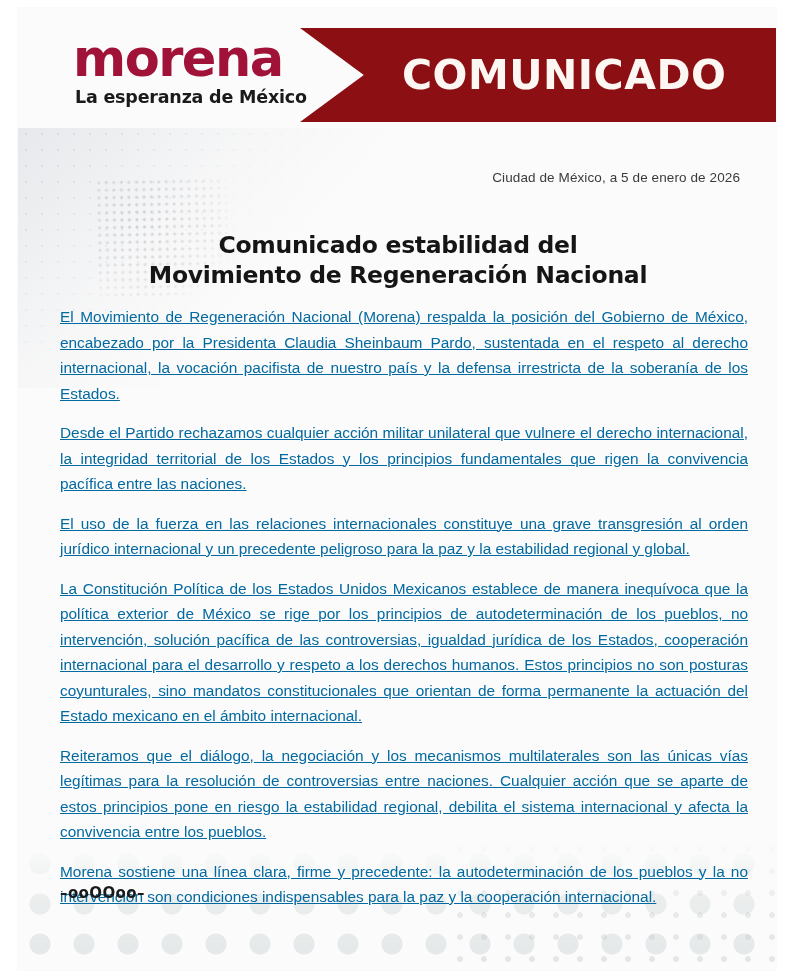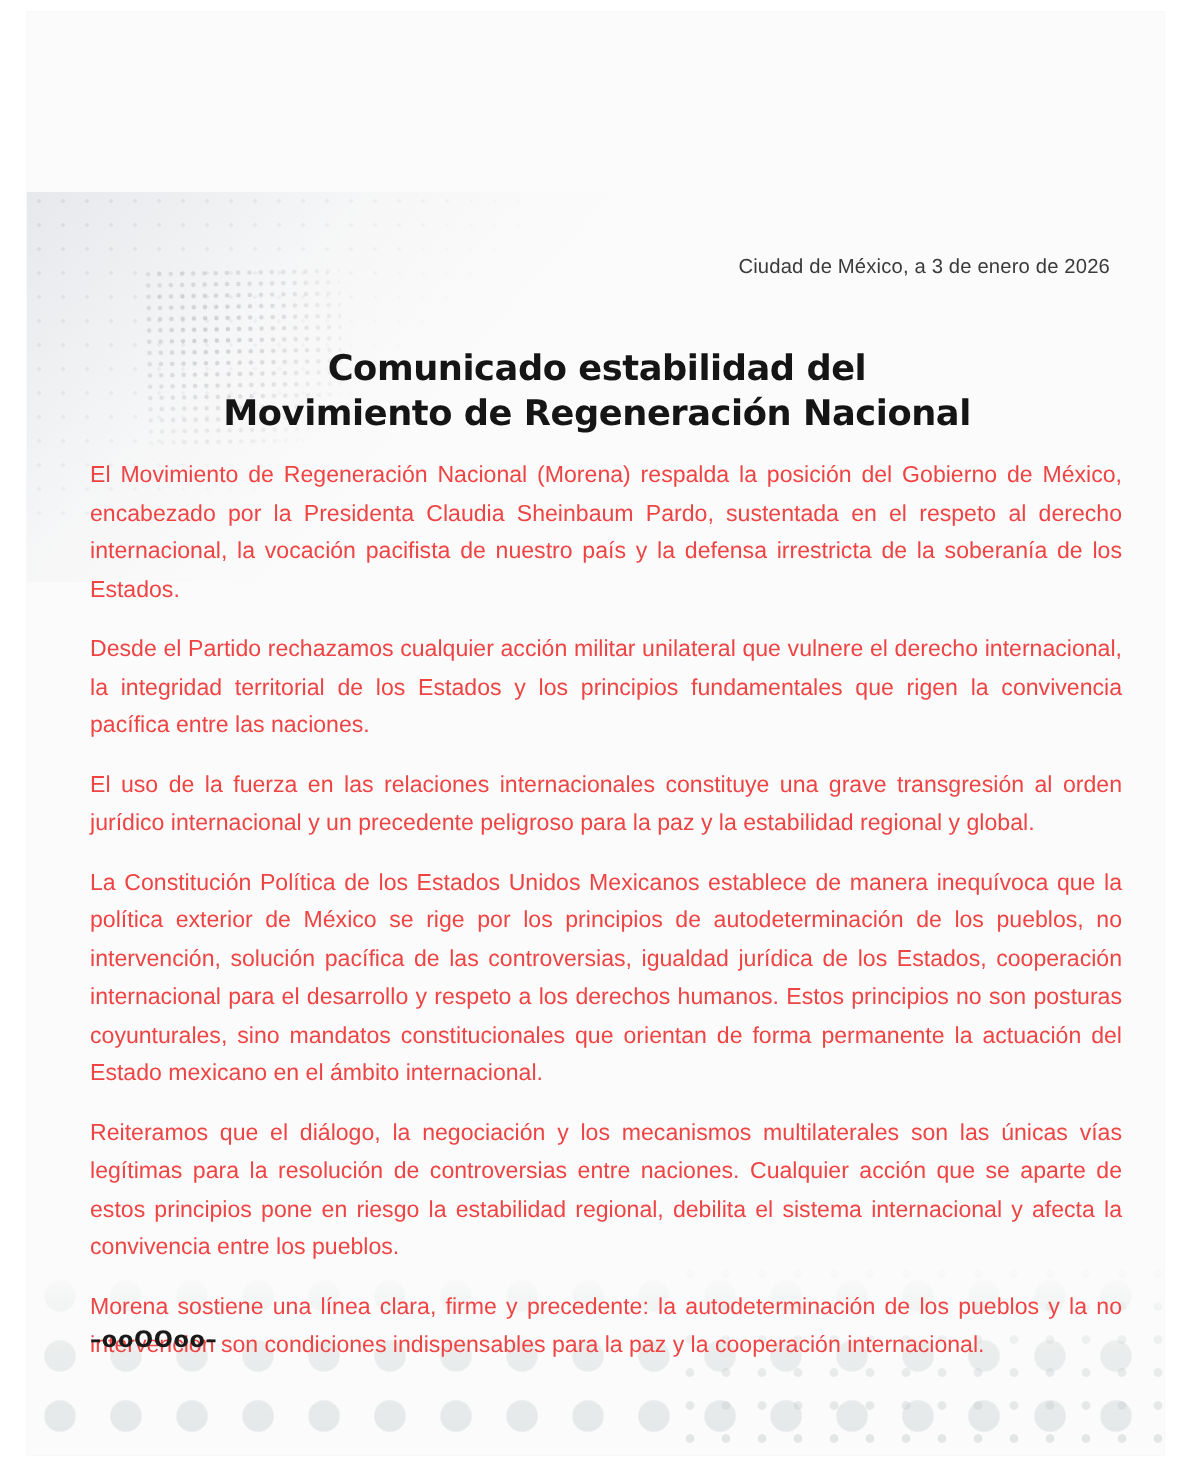--- a/index.html
+++ b/index.html
@@ -193,23 +193,24 @@
   .doc-title span { display: block; }
 
   
   .body-copy {
     position: absolute;
     left: 42px;
     top: 296px;
     width: 688px;
     font-size: 15.4px;
     line-height: 25.5px;
-    color: #ef4444;
+    color: #0369a1;
     text-align: justify;
     text-justify: inter-word;
+    text-decoration: underline;
   }
   .body-copy p {
     margin: 0 0 14px 0;
   }
   .body-copy p:last-of-type { margin-bottom: 0; }
 
   .ornament {
     position: absolute;
     left: 42px;
     top: 876px;
@@ -231,23 +232,35 @@
   <div class="edge-right"></div>
 
   <div class="sheet">
 
     <div class="diag-wash"></div>
     <div class="dots dots-top"></div>
     <div class="dots dots-top-dense"></div>
     <div class="dots dots-bottom"></div>
     <div class="dots dots-bottom-small"></div>
 
+    <div class="header">
+
+      <div class="logo-block">
+        <div class="logo-word">morena</div>
+        <div class="logo-tagline">La esperanza de México</div>
+      </div>
+
+      <div class="banner">
+        <div class="banner-text">COMUNICADO</div>
+      </div>
+
+    </div>
 
     <div class="meta">
-      <div>Ciudad de México, a 3 de enero de 2026</div>
+      <div>Ciudad de México, a 5 de enero de 2026</div>
     </div>
 
     <div class="doc-title">
       <span>Comunicado estabilidad del</span>
       <span>Movimiento de Regeneración Nacional</span>
     </div>
 
     <div class="body-copy" id="body-copy">
         <p>El Movimiento de Regeneración Nacional (Morena) respalda la posición del Gobierno de México, encabezado por la Presidenta Claudia Sheinbaum Pardo, sustentada en el respeto al derecho internacional, la vocación pacifista de nuestro país y la defensa irrestricta de la soberanía de los Estados.</p>
         <p>Desde el Partido rechazamos cualquier acción militar unilateral que vulnere el derecho internacional, la integridad territorial de los Estados y los principios fundamentales que rigen la convivencia pacífica entre las naciones.</p>

